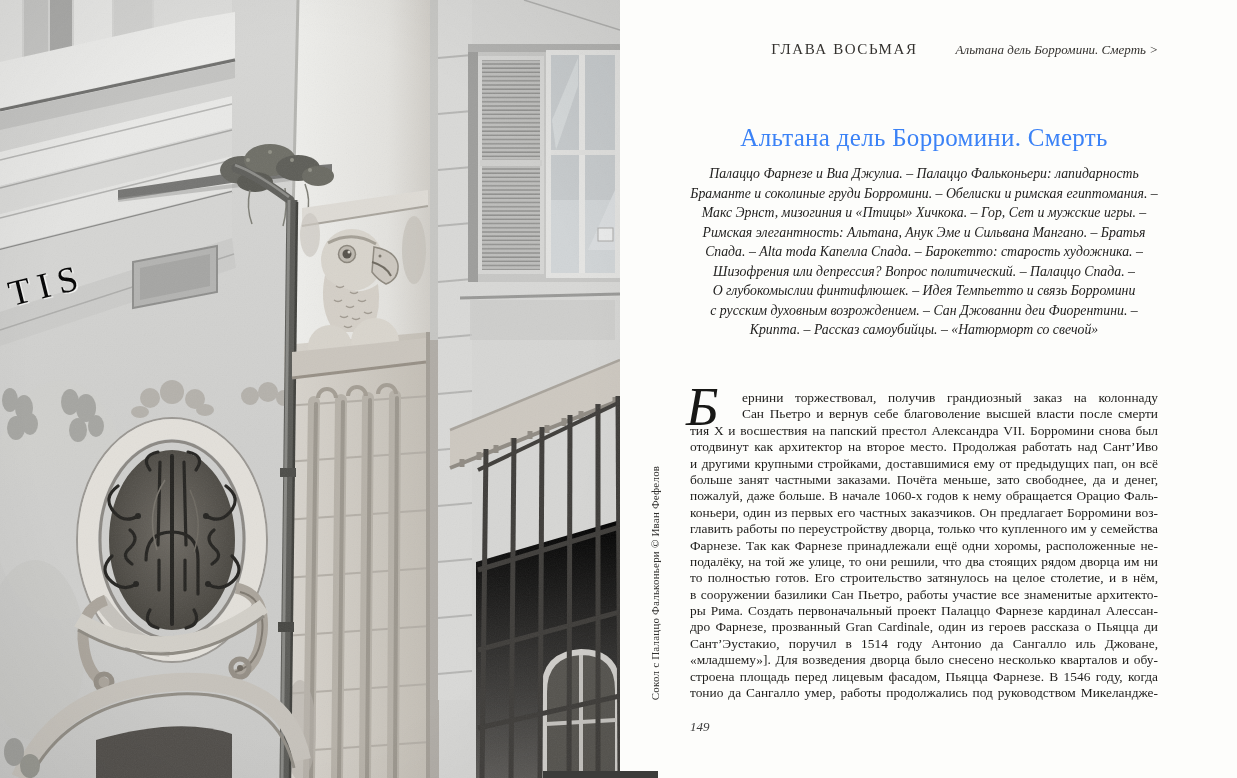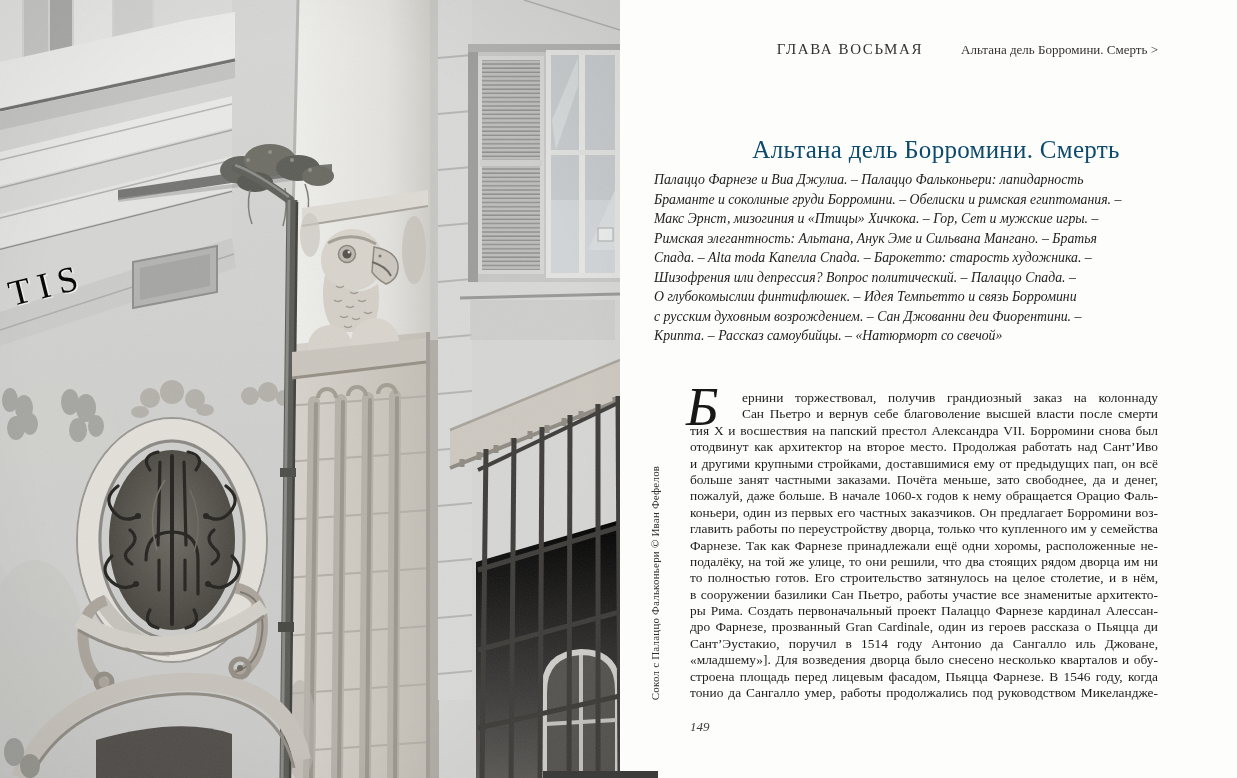--- a/index.html
+++ b/index.html
@@ -8,25 +8,25 @@
   
   .photo{position:absolute;left:0;top:0;width:620px;height:778px;margin:0;}
   .bottom-strip{position:absolute;left:543px;top:771px;width:115px;height:7px;background:#3c3c3a;}
   
   .caption-vertical{position:absolute;left:649px;top:712px;width:258px;
           transform:rotate(-90deg);transform-origin:0 0;text-align:center;
           font-size:11px;letter-spacing:.2px;color:#2e2d2b;white-space:nowrap;}
   
   .running-head{position:absolute;right:79px;top:41px;display:flex;gap:38px;align-items:baseline;}
   .rh-left{font-size:15px;letter-spacing:1.6px;color:#34322f;}
-  .rh-right{font-size:13px;color:#34322f;}
+  .rh-right{font-style:italic;font-size:13px;color:#34322f;}
   
-  .chapter-title{position:absolute;left:690px;top:124px;width:468px;margin:12px;
-          text-align:center;font-size:25px;font-weight:normal;letter-spacing:.3px;color:#0c4a6e;}
-  .epigraph{position:absolute;left:654px;top:170px;width:540px;
+  .chapter-title{position:absolute;left:690px;top:124px;width:468px;margin:0;
+          text-align:center;font-size:25px;font-weight:normal;letter-spacing:.3px;color:#3b82f6;}
+  .epigraph{position:absolute;left:654px;top:164px;width:540px;text-align:center;
           font-style:italic;font-size:13.8px;line-height:19.5px;color:#222120;}
   .body-text{position:absolute;left:690px;top:390px;width:468px;}
   .bl{font-size:13.4px;line-height:16.4px;height:16.4px;overflow:hidden;
       text-align:justify;text-align-last:justify;color:#1d1c1a;}
   .bl.ind{margin-left:52px;}
   .drop-cap{position:absolute;left:-4px;top:-11px;font-style:italic;font-size:55px;
       line-height:1;color:#181816;}
   .page-number{position:absolute;left:690px;top:719px;width:468px;
       font-style:italic;font-size:13px;color:#404040;}
 </style>

